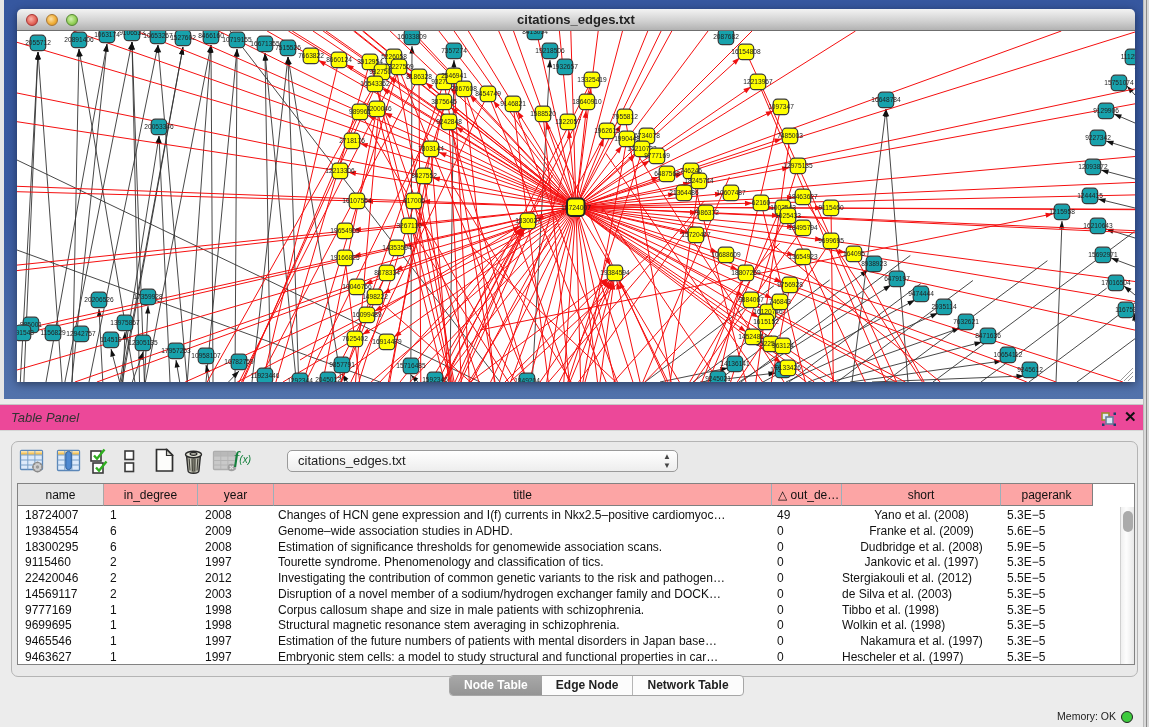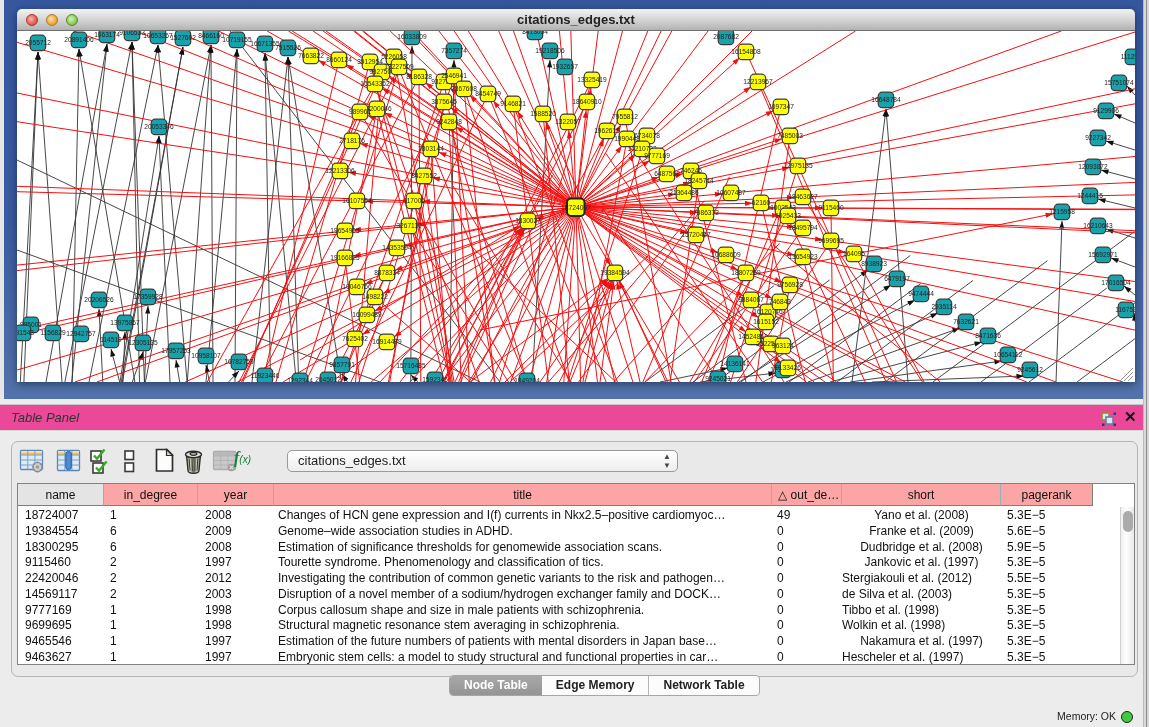--- a/index.html
+++ b/index.html
@@ -1025,18 +1025,18 @@
         <span style="left:759px">0</span>
 <span style="left:824px;width:159px;text-align:left">Hescheler et al. (1997)</span>
         <span style="left:989px">5.3E−5</span>
       </div>
   <div id="sbtrack">
         <div id="sbthumb"></div>
       </div>
 </div>
 <div id="tabs">
       <div class="tab sel">Node Table</div>
-      <div class="tab">Edge Memory</div>
+      <div class="tab">Edge Node</div>
       <div class="tab">Network Table</div>
     </div>
 <div id="mem">Memory: OK</div>
     <div id="memdot"></div>
 <div id="rightstrip"></div>
 </div>
 </body></html>

